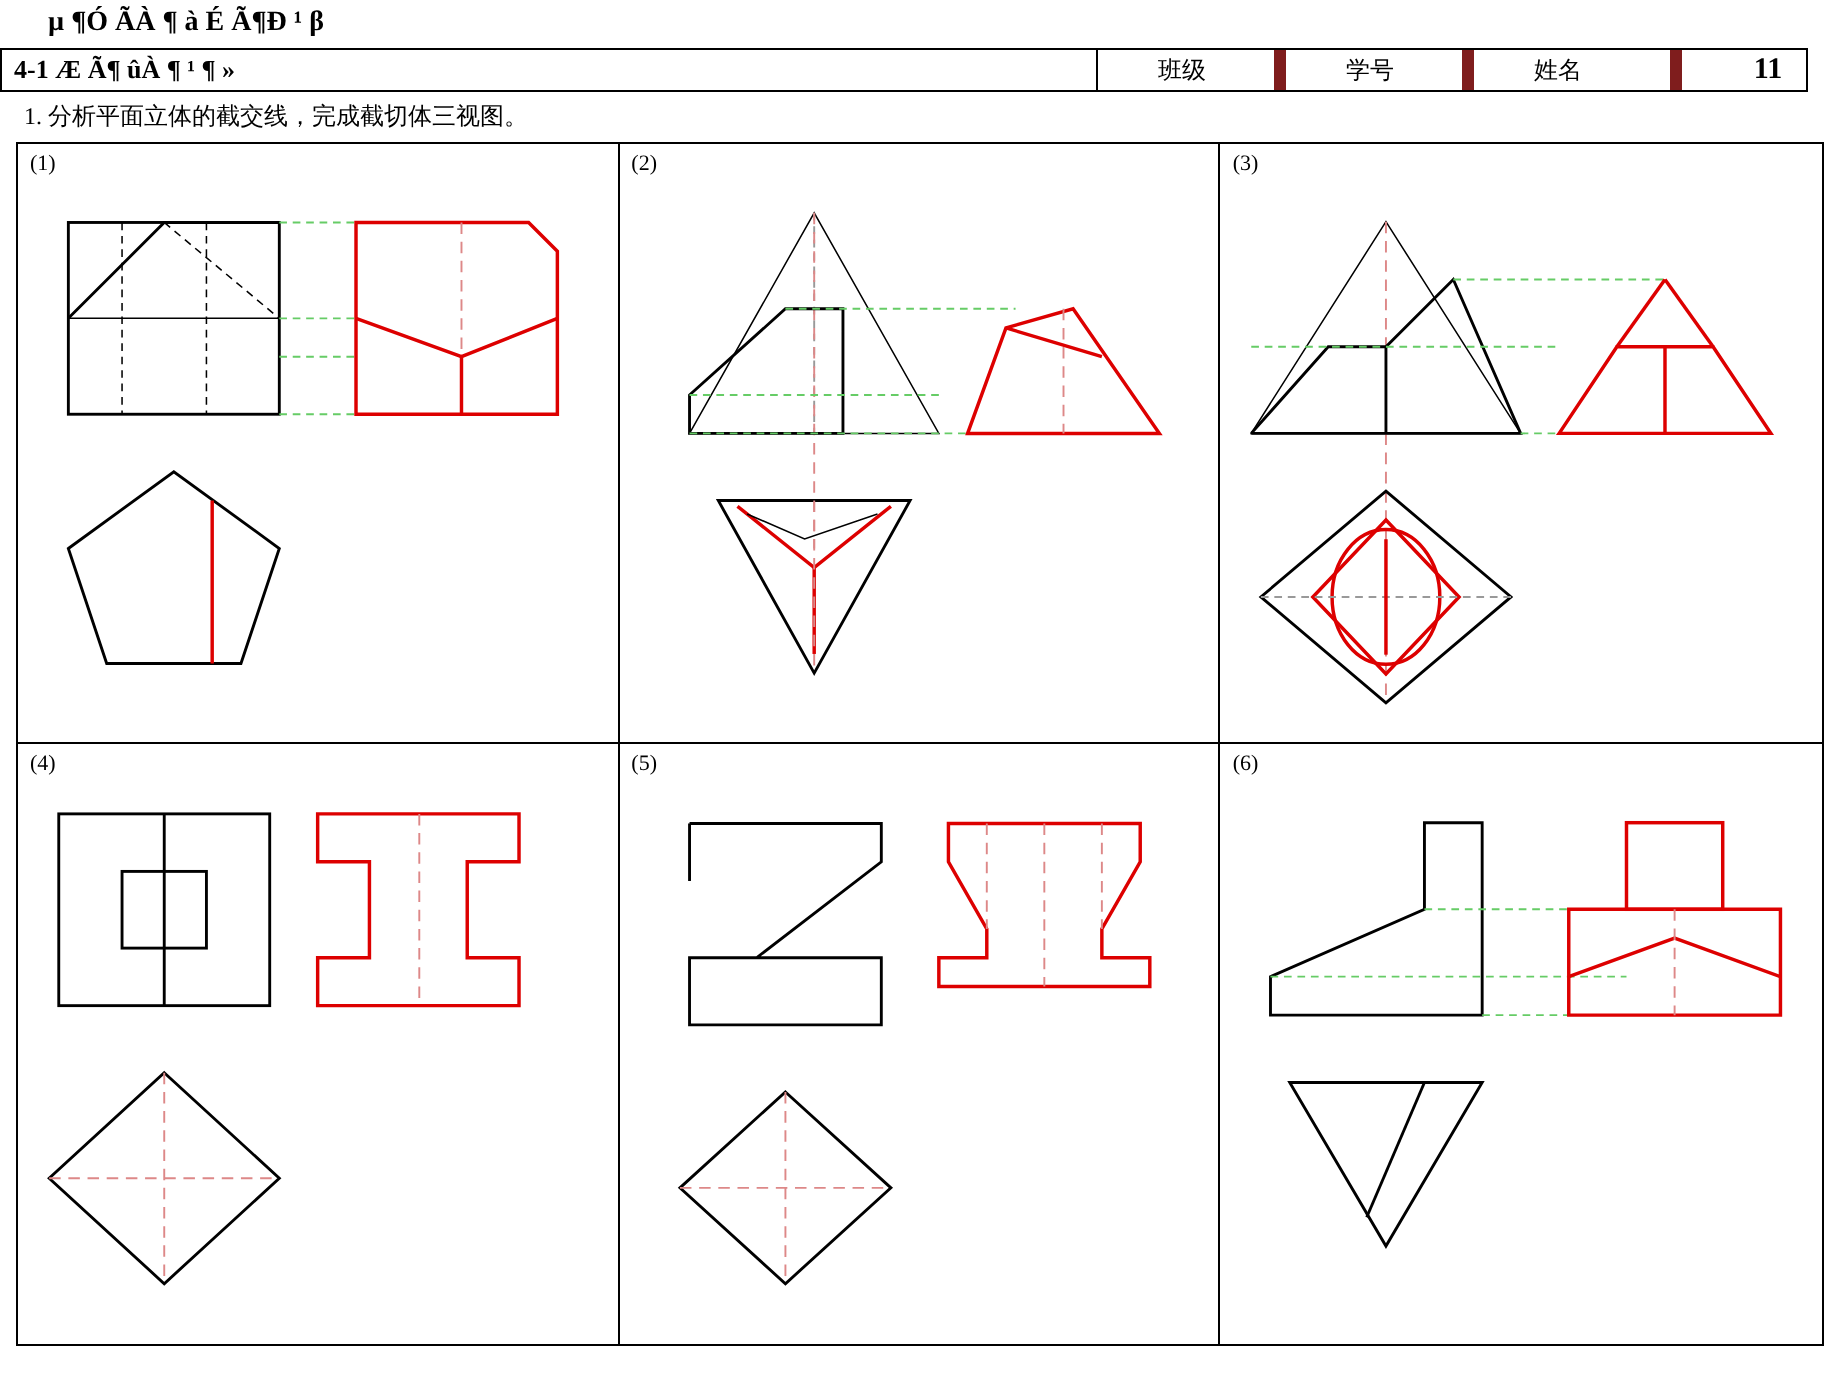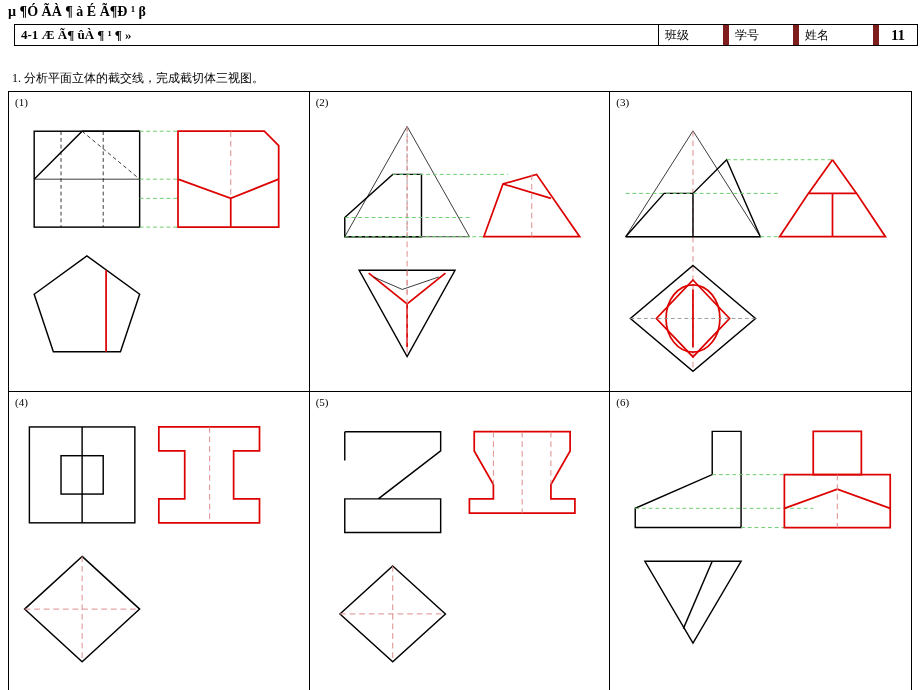--- a/index.html
+++ b/index.html
@@ -1,22 +1,22 @@
 <!DOCTYPE html>
 <html><head>
 <meta charset="utf-8">
 <style>
   * { margin: 0; padding: 0; box-sizing: border-box; }
   body { font-family: "SimSun", serif; background: #fff; width: 920px; height: 690px; position: relative; }
-  .page-title { font-size: 14px; font-weight: bold; padding: 4px 8px; }
-  .header-row { display: flex; border: 1px solid #000; width: 904px; margin: 0 14px; height: 22px; align-items: center; }
+  .page-title { font-size: 14px; font-weight: bold; padding: 4px 8px; margin-left: 16px; }
+  .header-row { display: flex; border: 1px solid #000; width: 904px; margin: 0 0; height: 22px; align-items: center; gap: 24px; }
   .header-left { flex: 1; padding: 0 6px; font-weight: bold; font-size: 13px; border-right: 1px solid #000; height: 100%; display: flex; align-items: center; }
   .header-cell { border-right: 6px solid #7f1d1d; height: 100%; display: flex; align-items: center; padding: 0 6px; font-size: 12px; }
   .header-cell.last { border-right: none; font-weight: bold; font-size: 15px; font-family: Liberation Serif, serif; }
-  .instruction { font-size: 12px; padding: 4px 12px; margin-top: 20px; }
+  .instruction { font-size: 12px; padding: 4px 12px; }
   .grid-container { width: 904px; margin: 0 8px; border: 1px solid #000; display: grid; grid-template-columns: 1fr 1fr 1fr; grid-template-rows: 300px 300px; }
   .cell { border-right: 1px solid #000; border-bottom: 1px solid #000; position: relative; padding: 6px; }
   .cell:nth-child(3n) { border-right: none; }
   .cell:nth-child(n+4) { border-bottom: none; }
   .cell-label { font-size: 11px; position: absolute; top: 4px; left: 6px; }
   svg { width: 100%; height: 100%; }
   .black-line { stroke: #000; stroke-width: 1.5; fill: none; }
   .red-line { stroke: #d00; stroke-width: 1.8; fill: none; }
   .dash-red { stroke: #d88; stroke-width: 1; stroke-dasharray: 6 4; fill: none; }
   .dash-green { stroke: #6c6; stroke-width: 1; stroke-dasharray: 4 3; fill: none; }

